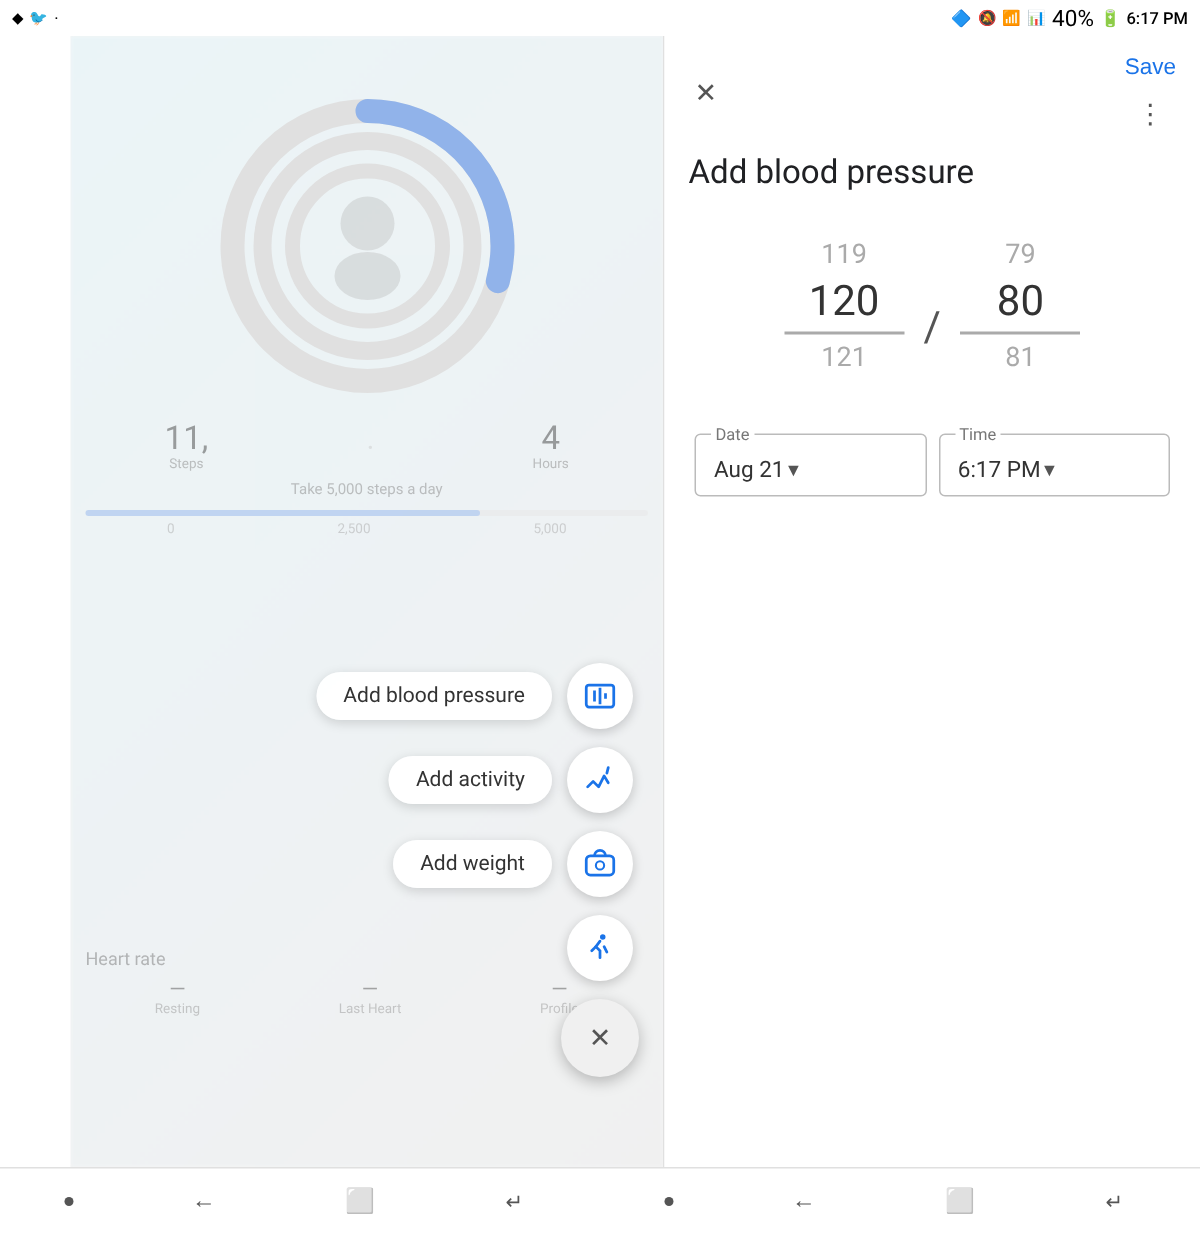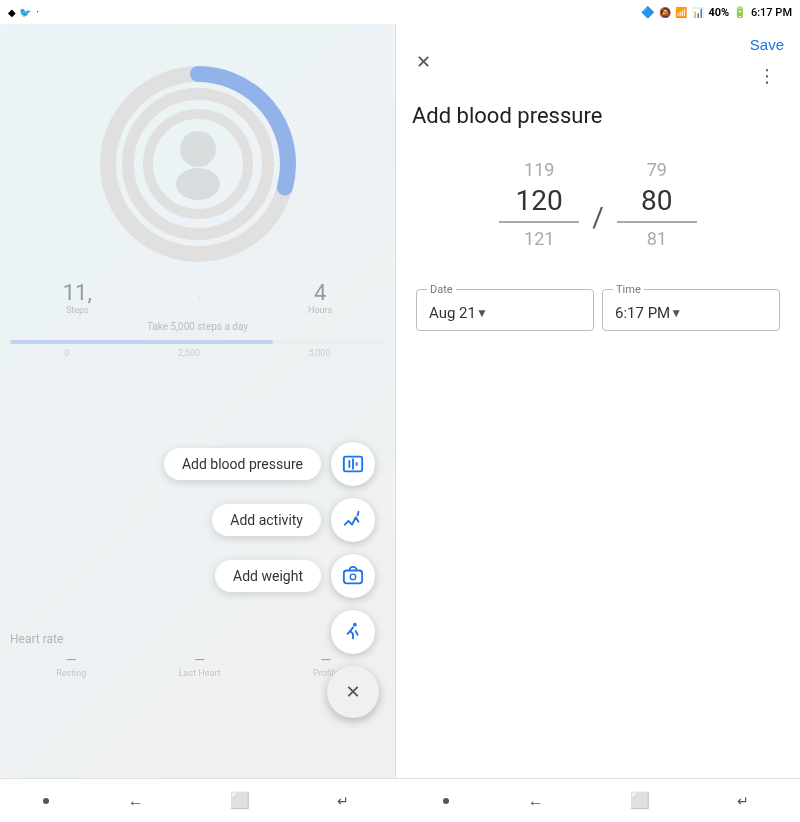--- a/index.html
+++ b/index.html
@@ -35,20 +35,21 @@
       flex: 1;
       overflow: hidden;
     }
 
     
     .left-panel {
       width: 395px;
       position: relative;
       background: #f5f5f5;
       overflow: hidden;
+      margin-left: 47px;
     }
 
     .left-bg {
       position: absolute;
       inset: 0;
       background: linear-gradient(135deg, #e8f4f8 0%, #f0f0f0 100%);
       filter: blur(1px);
       opacity: 0.8;
     }
 
@@ -385,21 +386,21 @@
   <div class="status-left">
     <span style="font-size:10px;">◆</span>
     <span style="font-size:10px;">🐦</span>
     <span>·</span>
   </div>
   <div class="status-right">
     <span>🔷</span>
     <span style="font-size:10px;">🔕</span>
     <span style="font-size:10px;">📶</span>
     <span style="font-size:10px;">📊</span>
-    <span style="font-size:11px;font-weight:bold;">40%</span>
+    <span style="font-size:15px;">40%</span>
     <span style="font-size:11px;">🔋</span>
     <span style="font-size:11px;font-weight:500;">6:17 PM</span>
   </div>
 </div>
 
 <div class="main-content">
 
   <div class="left-panel">
     <div class="left-bg"></div>
 

